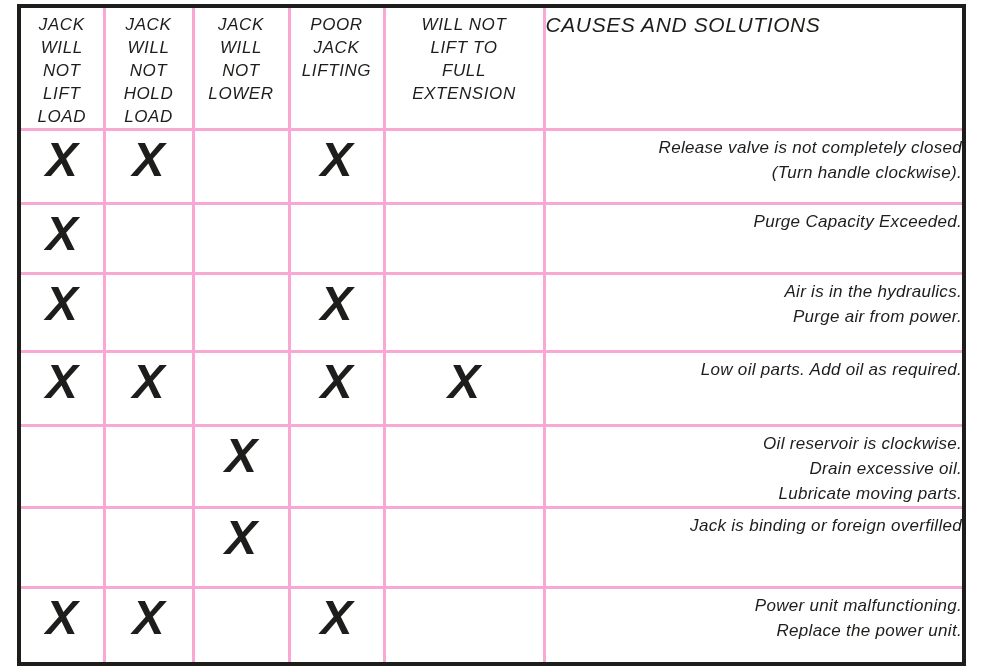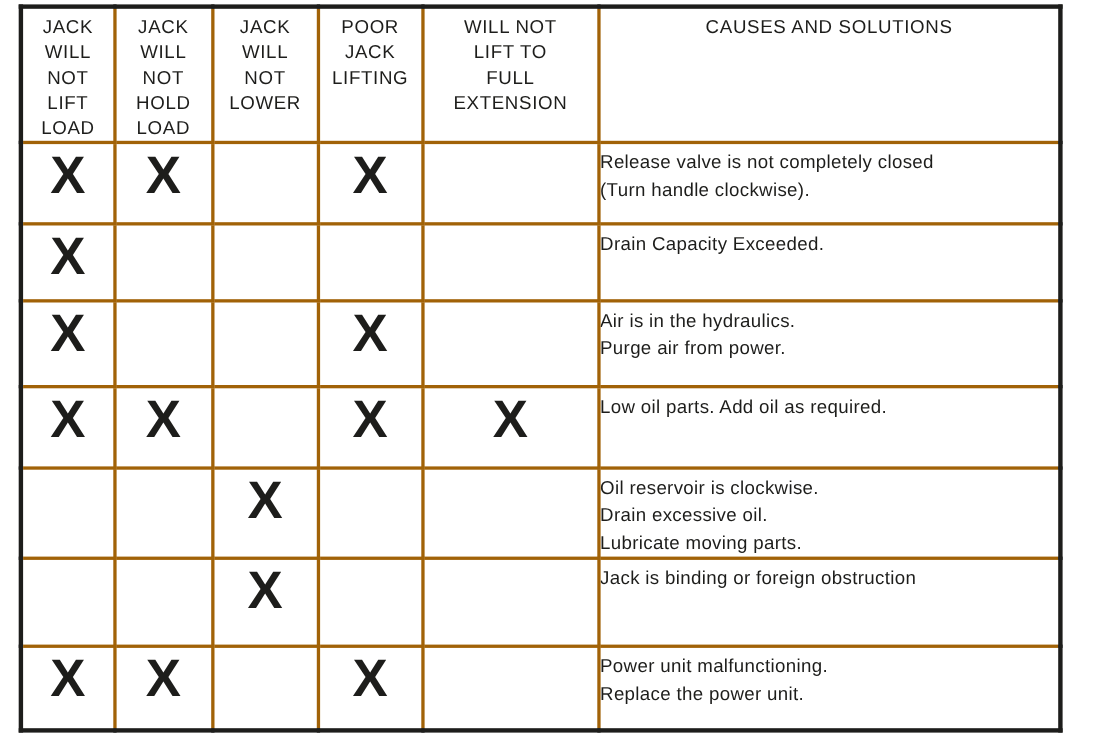--- a/index.html
+++ b/index.html
@@ -18,23 +18,24 @@
   }
   table.ts {
     position: absolute;
     left: 17px;
     top: 4px;
     border-collapse: collapse;
     table-layout: fixed;
     border: 4px solid #1d1d1b;
   }
   .ts th, .ts td {
-    border: 3px solid #a16207;
+    border: 3px solid #f9a8d4;
     padding: 0;
     overflow: hidden;
+    font-style: italic;
   }
   
   .col-sym1 { width: 85px; }
   .col-sym2 { width: 89px; }
   .col-sym3 { width: 96px; }
   .col-sym4 { width: 95px; }
   .col-sym5 { width: 160px; }
   .col-causes { width: 420px; }
 
   .ts thead tr { height: 123px; }
@@ -51,39 +52,39 @@
     text-align: center;
     font-weight: normal;
     font-size: 17px;
     line-height: 23px;
     letter-spacing: 0.6px;
     padding-top: 5px;
     white-space: pre-line;
   }
   th.causes-header {
     vertical-align: top;
-    text-align: center;
+    text-align: left;
     font-weight: normal;
-    font-size: 17px;
+    font-size: 21px;
     line-height: 23px;
     letter-spacing: 0.6px;
     padding-top: 5px;
     white-space: pre-line;
   }
   td.mark-cell {
     vertical-align: top;
     text-align: center;
     font-size: 48px;
     line-height: 48px;
     font-weight: bold;
     padding-top: 5px;
   }
   td.cause-cell {
     vertical-align: top;
-    text-align: left;
+    text-align: right;
     font-size: 17px;
     line-height: 25px;
     letter-spacing: 0.3px;
     padding-top: 4px;
     white-space: pre-line;
   }
 </style>
 </head>
 <body>
 
@@ -132,21 +133,21 @@
     <td class="mark-cell"></td>
     <td class="cause-cell">Release valve is not completely closed
 (Turn handle clockwise).</td>
   </tr>
         <tr>
     <td class="mark-cell">X</td>
     <td class="mark-cell"></td>
     <td class="mark-cell"></td>
     <td class="mark-cell"></td>
     <td class="mark-cell"></td>
-    <td class="cause-cell">Drain Capacity Exceeded.</td>
+    <td class="cause-cell">Purge Capacity Exceeded.</td>
   </tr>
         <tr>
     <td class="mark-cell">X</td>
     <td class="mark-cell"></td>
     <td class="mark-cell"></td>
     <td class="mark-cell">X</td>
     <td class="mark-cell"></td>
     <td class="cause-cell">Air is in the hydraulics.
 Purge air from power.</td>
   </tr>
@@ -167,21 +168,21 @@
     <td class="cause-cell">Oil reservoir is clockwise.
 Drain excessive oil.
 Lubricate moving parts.</td>
   </tr>
         <tr>
     <td class="mark-cell"></td>
     <td class="mark-cell"></td>
     <td class="mark-cell">X</td>
     <td class="mark-cell"></td>
     <td class="mark-cell"></td>
-    <td class="cause-cell">Jack is binding or foreign obstruction</td>
+    <td class="cause-cell">Jack is binding or foreign overfilled</td>
   </tr>
         <tr>
     <td class="mark-cell">X</td>
     <td class="mark-cell">X</td>
     <td class="mark-cell"></td>
     <td class="mark-cell">X</td>
     <td class="mark-cell"></td>
     <td class="cause-cell">Power unit malfunctioning.
 Replace the power unit.</td>
   </tr>

